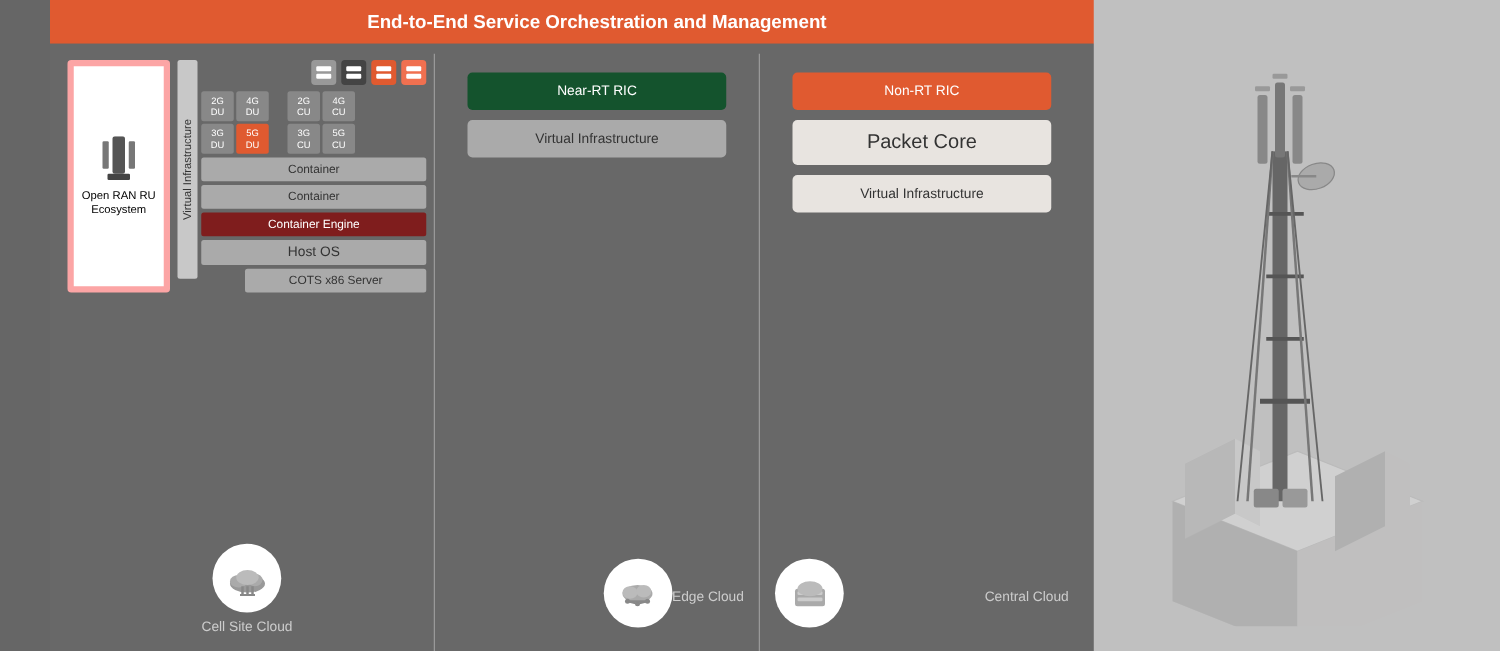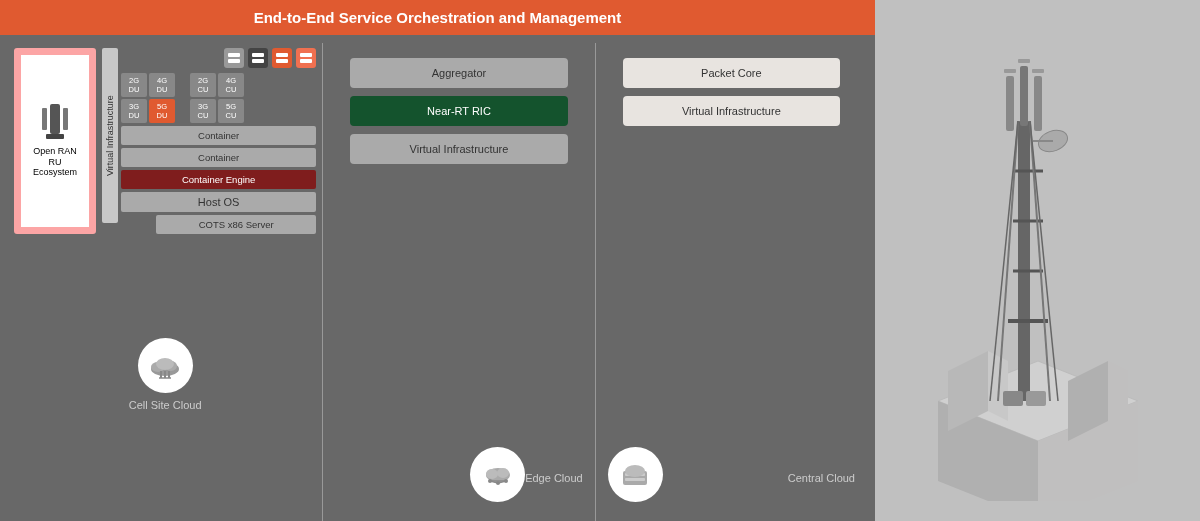--- a/index.html
+++ b/index.html
@@ -13,33 +13,33 @@
       flex-direction: column;
     }
   </style>
 </head>
 <body>
 
 <div style="display:flex; flex-direction:column; width:1200px; height:521px; overflow:hidden;">
 
   <div style="display:flex; width:1200px; flex:1;">
 
-    <div style="width:875px; display:flex; flex-direction:column; background:#666;">
+    <div style="width:875px; display:flex; flex-direction:column; background:#666;padding-left:40px;">
 
       <div style="background:#e05a30; color:white; text-align:center; font-size:15px; font-weight:bold; padding:9px 0; width:875px; flex-shrink:0;">
         <span>End-to-End Service Orchestration and Management</span>
       </div>
 
       <div style="display:flex; flex:1; padding:8px 8px 0 8px; gap:0; background:#686868;">
 
         <div style="flex:1.1; display:flex; flex-direction:column; padding:5px 6px; position:relative; border-right: 1px solid #999;">
 
           <div style="display:flex; gap:6px; margin-bottom:6px;">
 
-            <div style="background:white; border:7px solid #fca5a5; border-radius:3px; padding:5px; text-align:center; font-size:9.5px; width:82px; display:flex; flex-direction:column; align-items:center; justify-content:center; gap:2px; flex-shrink:0;">
+            <div style="background:white; border:5px solid #fca5a5; border-radius:3px; padding:5px; text-align:center; font-size:9.5px; width:82px; display:flex; flex-direction:column; align-items:center; justify-content:center; gap:2px; flex-shrink:0;">
 
               <svg width="30" height="40" viewBox="0 0 30 40">
                 <rect x="10" y="0" width="10" height="30" fill="#555" rx="2"></rect>
                 <rect x="2" y="4" width="5" height="22" fill="#777" rx="1"></rect>
                 <rect x="23" y="4" width="5" height="22" fill="#777" rx="1"></rect>
                 <rect x="6" y="30" width="18" height="5" fill="#444" rx="1"></rect>
               </svg>
               <div style="font-size:9px; line-height:1.2;">
                 <div>Open RAN RU Ecosystem</div>
               </div>
@@ -122,44 +122,41 @@
 
 
                   <div style="background:#aaa;color:#333;font-size:9.5px;padding:4px 6px;border-radius:2px;text-align:center;margin-left:35px;">
                     <span>COTS x86 Server</span>
                   </div>
                 </div>
               </div>
             </div>
           </div>
 
-          <div style="flex:1; display:flex; flex-direction:column; align-items:center; justify-content:center; padding-bottom:8px;">
+          <div style="flex:1; display:flex; flex-direction:column; align-items:center; justify-content:flex-end; padding-bottom:8px;">
             <div style="width:55px;height:55px;background:white;border-radius:50%;display:flex;align-items:center;justify-content:center;margin-bottom:6px;">
               <svg width="32" height="28" viewBox="0 0 32 28">
                 <ellipse cx="16" cy="18" rx="14" ry="7" fill="#999"></ellipse>
                 <ellipse cx="9" cy="16" rx="7" ry="5" fill="#aaa"></ellipse>
                 <ellipse cx="22" cy="15" rx="6" ry="5" fill="#aaa"></ellipse>
                 <ellipse cx="16" cy="13" rx="9" ry="6" fill="#bbb"></ellipse>
                 <line x1="12" y1="20" x2="12" y2="27" stroke="#888" stroke-width="2"></line>
                 <line x1="16" y1="20" x2="16" y2="27" stroke="#888" stroke-width="2"></line>
                 <line x1="20" y1="20" x2="20" y2="27" stroke="#888" stroke-width="2"></line>
                 <line x1="10" y1="27" x2="22" y2="27" stroke="#888" stroke-width="1.5"></line>
               </svg>
             </div>
             <div style="color:#ccc;font-size:11px;text-align:center;">
               <span>Cell Site Cloud</span>
             </div>
           </div>
         </div>
 
         <div style="flex:0.9; display:flex; flex-direction:column; padding:5px 12px; position:relative; border-right:1px solid #999;">
           <div style="flex:1; display:flex; flex-direction:column; align-items:center; gap:8px; padding-top:10px;">
-            <div style="background:#aaa;color:#333;font-size:11px;padding:9px 14px;border-radius:4px;text-align:center;width:88%;">
-              Aggregator
-            </div>
             <div style="background:#14532d;color:white;font-size:11px;padding:9px 14px;border-radius:4px;text-align:center;width:88%;">
               Near-RT RIC
             </div>
             <div style="background:#aaa;color:#333;font-size:11px;padding:9px 14px;border-radius:4px;text-align:center;width:88%;">
               Virtual Infrastructure
             </div>
           </div>
 
           <div style="display:flex; flex-direction:row; align-items:center; justify-content:flex-end; padding-bottom:8px;">
             <div style="width:55px;height:55px;background:white;border-radius:50%;display:flex;align-items:center;justify-content:center;margin-bottom:6px;">
@@ -176,21 +173,24 @@
               </svg>
             </div>
             <div style="color:#ccc;font-size:11px;text-align:center;">
               <span>Edge Cloud</span>
             </div>
           </div>
         </div>
 
         <div style="flex:0.9; display:flex; flex-direction:column; padding:5px 12px; position:relative;">
           <div style="flex:1; display:flex; flex-direction:column; align-items:center; gap:8px; padding-top:10px;">
-            <div style="background:#e8e4e0;color:#333;font-size:11px;padding:9px 14px;border-radius:4px;text-align:center;width:88%;">
+            <div style="background:#e05a30;color:white;font-size:11px;padding:9px 14px;border-radius:4px;text-align:center;width:88%;">
+              Non-RT RIC
+            </div>
+            <div style="background:#e8e4e0;color:#333;font-size:16px;padding:9px 14px;border-radius:4px;text-align:center;width:88%;">
               Packet Core
             </div>
             <div style="background:#e8e4e0;color:#333;font-size:11px;padding:9px 14px;border-radius:4px;text-align:center;width:88%;">
               Virtual Infrastructure
             </div>
           </div>
 
           <div style="display:flex; flex-direction:row; align-items:center; justify-content:space-between; padding-bottom:8px;">
             <div style="width:55px;height:55px;background:white;border-radius:50%;display:flex;align-items:center;justify-content:center;margin-bottom:6px;">
               <svg width="32" height="28" viewBox="0 0 32 28">

